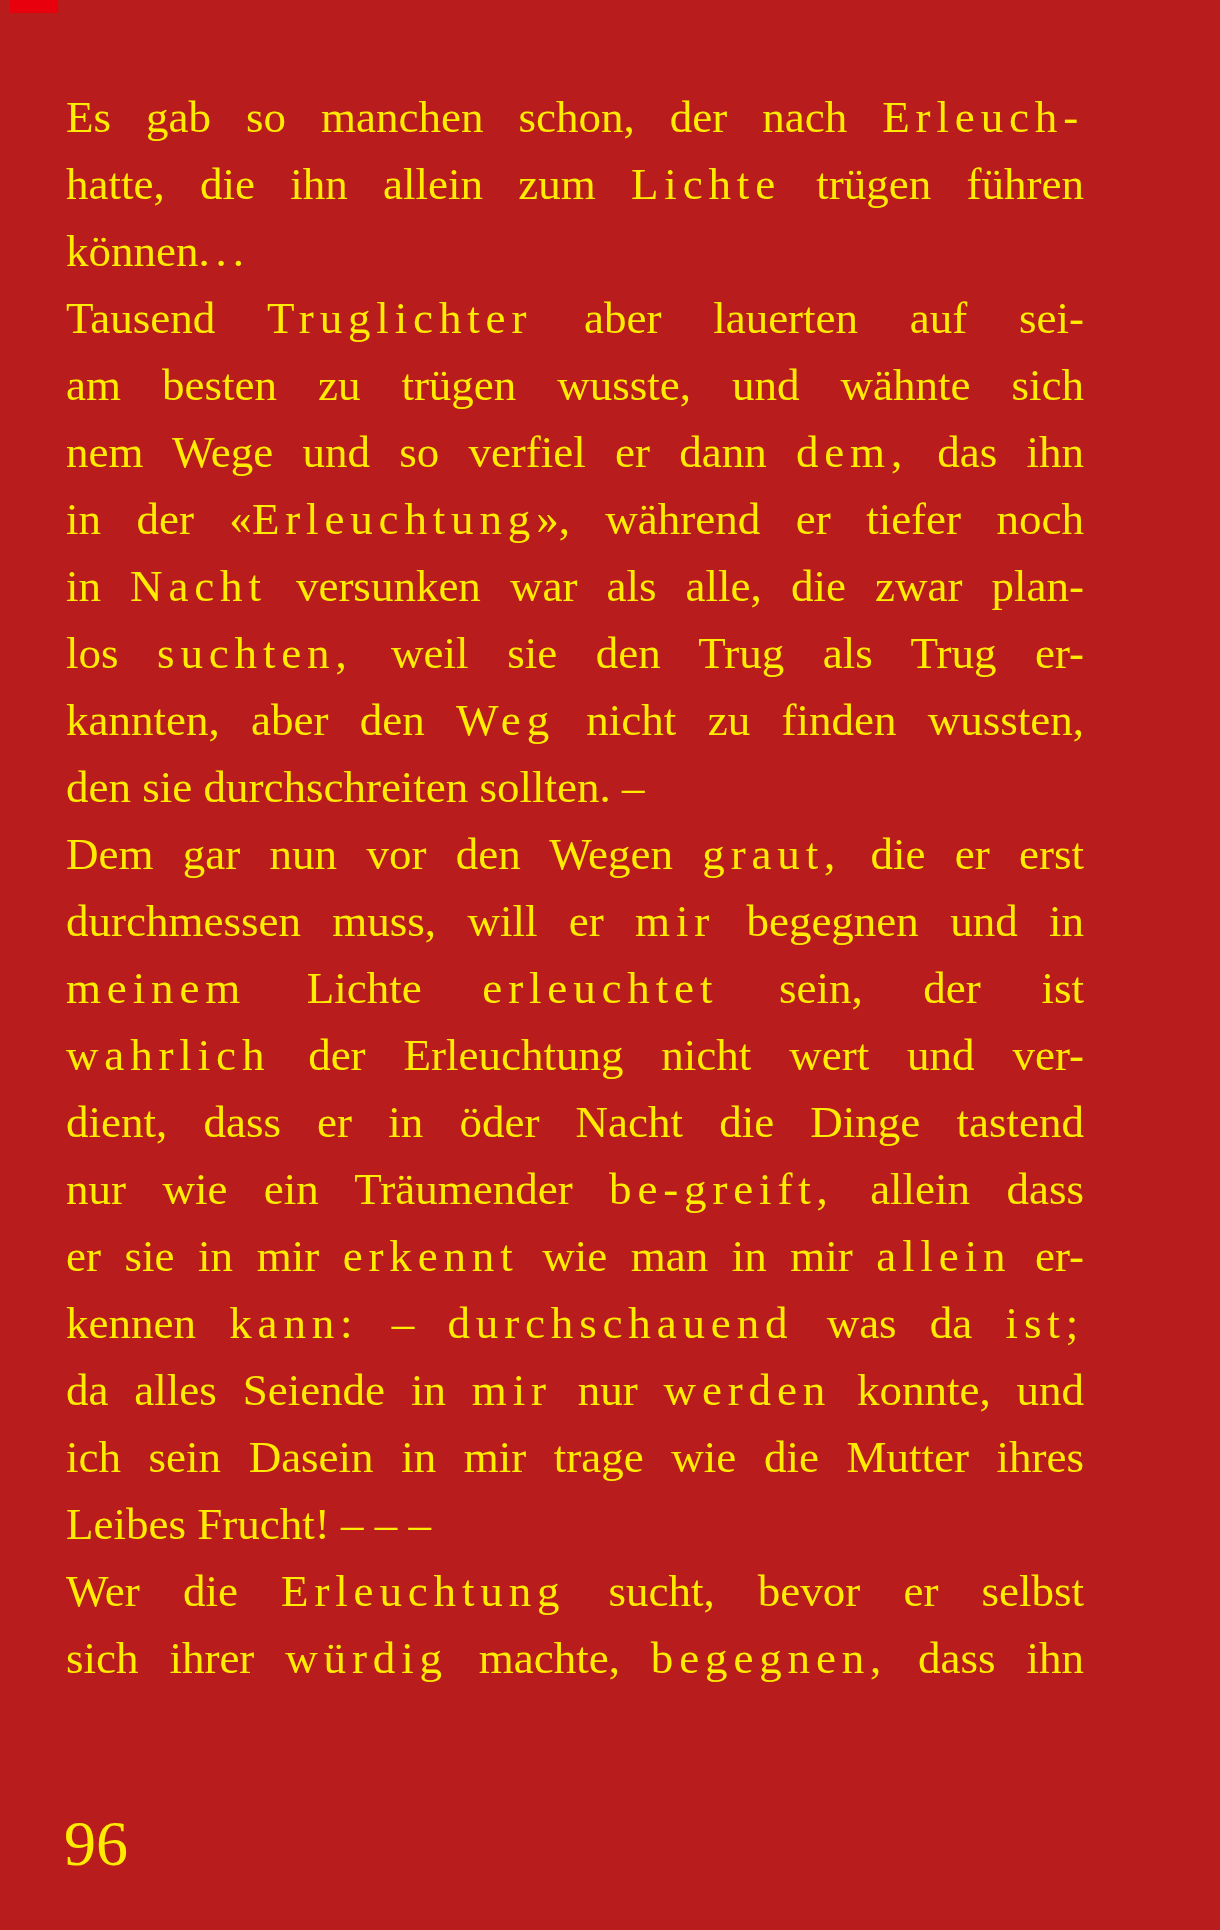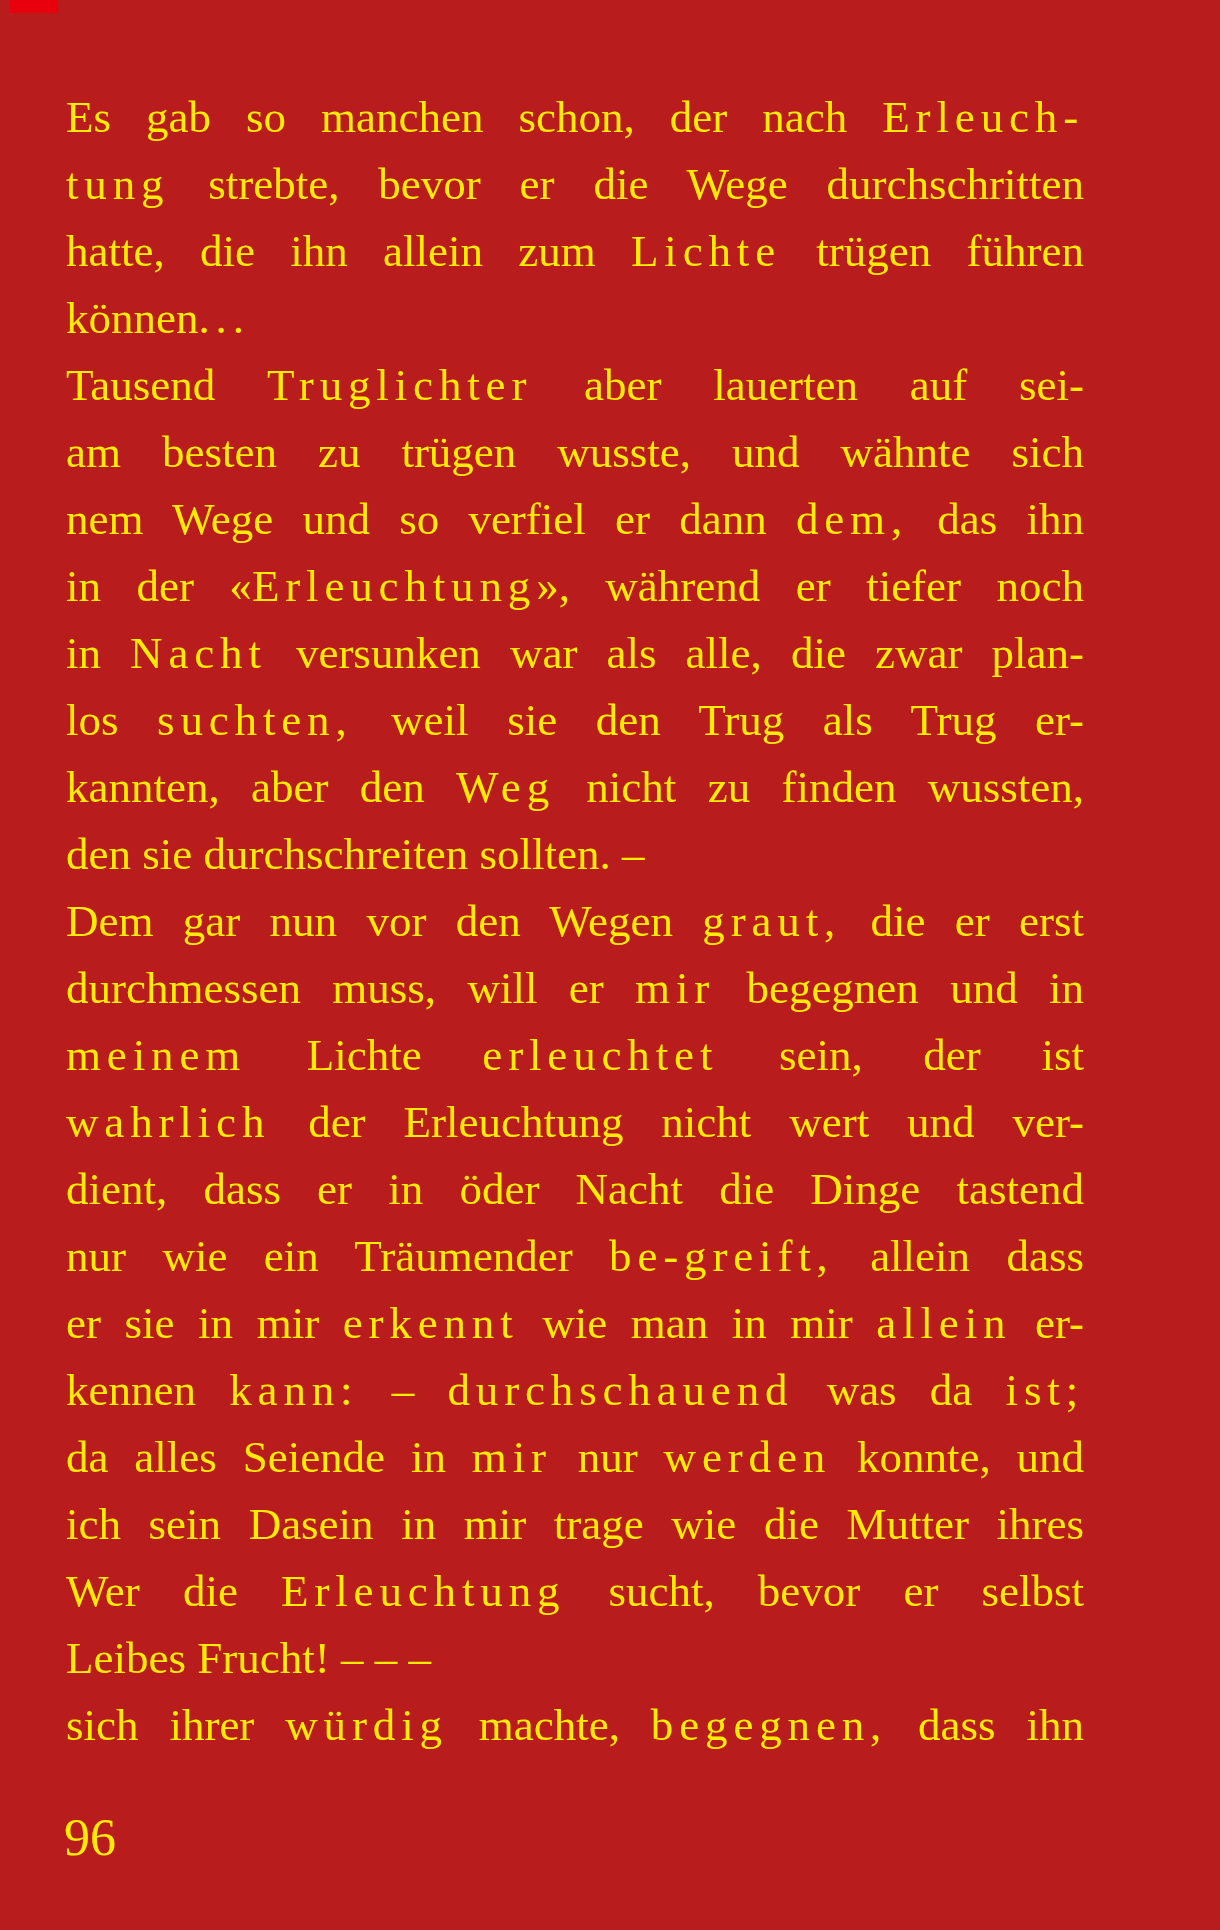--- a/index.html
+++ b/index.html
@@ -54,52 +54,51 @@
     height: 22px;
     background: #ffec00;
     border-radius: 2px;
     transform: rotate(28deg);
   }
   .page-number {
     position: absolute;
     left: 64px;
     top: 1812px;
     color: #ffec00;
-    font-size: 52px;
+    font-size: 64px;
     line-height: 1;
     text-align: right;
   }
 </style>
 </head>
 <body>
 
 <main class="page">
   <div class="red-mark"></div>
   <section class="text-block" id="text-block">
       <div class="line"><span>Es gab so manchen schon, der nach </span><span class="sp">Erleuch-</span></div>
-      <div class="line"><span class="sp">tung</span><span> strebte, bevor er die Wege durchschritten</span></div>
       <div class="line"><span>hatte, die ihn allein zum </span><span class="sp">Lichte</span><span> trügen führen</span></div>
       <div class="line left"><span>können</span><span class="sp">...</span></div>
       <div class="line"><span>Tausend </span><span class="sp">Truglichter</span><span> aber lauerten auf sei-</span></div>
       <div class="line"><span>am besten zu trügen wusste, und wähnte sich</span></div>
       <div class="line"><span>nem Wege und so verfiel er dann </span><span class="sp">dem,</span><span> das ihn</span></div>
       <div class="line"><span>in der «</span><span class="sp">Erleuchtung</span><span>», während er tiefer noch</span></div>
       <div class="line"><span>in </span><span class="sp">Nacht</span><span> versunken war als alle, die zwar plan-</span></div>
       <div class="line"><span>los </span><span class="sp">suchten,</span><span> weil sie den Trug als Trug er-</span></div>
       <div class="line"><span>kannten, aber den </span><span class="sp">Weg</span><span> nicht zu finden wussten,</span></div>
       <div class="line left"><span>den sie durchschreiten sollten. –</span></div>
       <div class="line"><span>Dem gar nun vor den Wegen </span><span class="sp">graut,</span><span> die er erst</span></div>
       <div class="line"><span>durchmessen muss, will er </span><span class="sp">mir</span><span> begegnen und in</span></div>
       <div class="line"><span class="sp">meinem</span><span> Lichte </span><span class="sp">erleuchtet</span><span> sein, der ist</span></div>
       <div class="line"><span class="sp">wahrlich</span><span> der Erleuchtung nicht wert und ver-</span></div>
       <div class="line"><span>dient, dass er in öder Nacht die Dinge tastend</span></div>
       <div class="line"><span>nur wie ein Träumender </span><span class="sp">be-greift,</span><span> allein dass</span></div>
       <div class="line"><span>er sie in mir </span><span class="sp">erkennt</span><span> wie man in mir </span><span class="sp">allein</span><span> er-</span></div>
       <div class="line"><span>kennen </span><span class="sp">kann:</span><span> – </span><span class="sp">durchschauend</span><span> was da </span><span class="sp">ist;</span></div>
       <div class="line"><span>da alles Seiende in </span><span class="sp">mir</span><span> nur </span><span class="sp">werden</span><span> konnte, und</span></div>
       <div class="line"><span>ich sein Dasein in mir trage wie die Mutter ihres</span></div>
+      <div class="line left"><span>Leibes Frucht! – – –</span></div>
       <div class="line"><span>Wer die </span><span class="sp">Erleuchtung</span><span> sucht, bevor er selbst</span></div>
-      <div class="line left"><span>Leibes Frucht! – – –</span></div>
       <div class="line"><span>sich ihrer </span><span class="sp">würdig</span><span> machte, </span><span class="sp">begegnen,</span><span> dass ihn</span></div>
     </section>
   <span class="margin-tick"></span>
   <div class="page-number">96</div>
 </main>
 
 </body></html>

